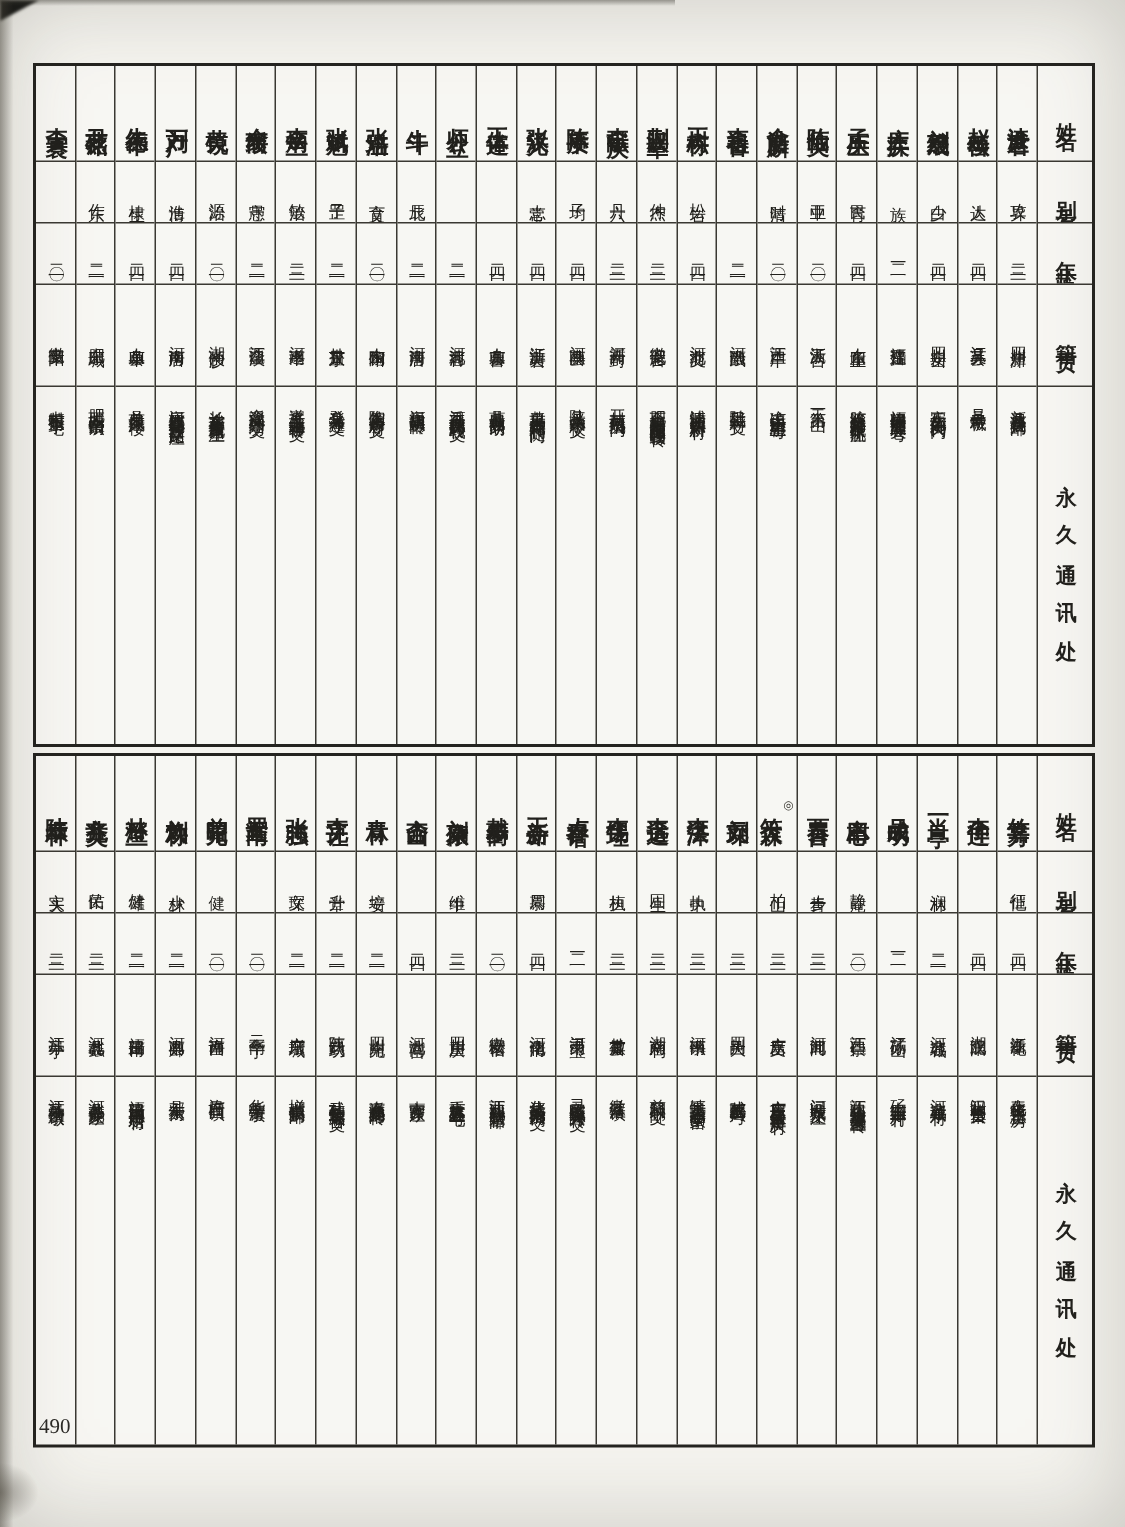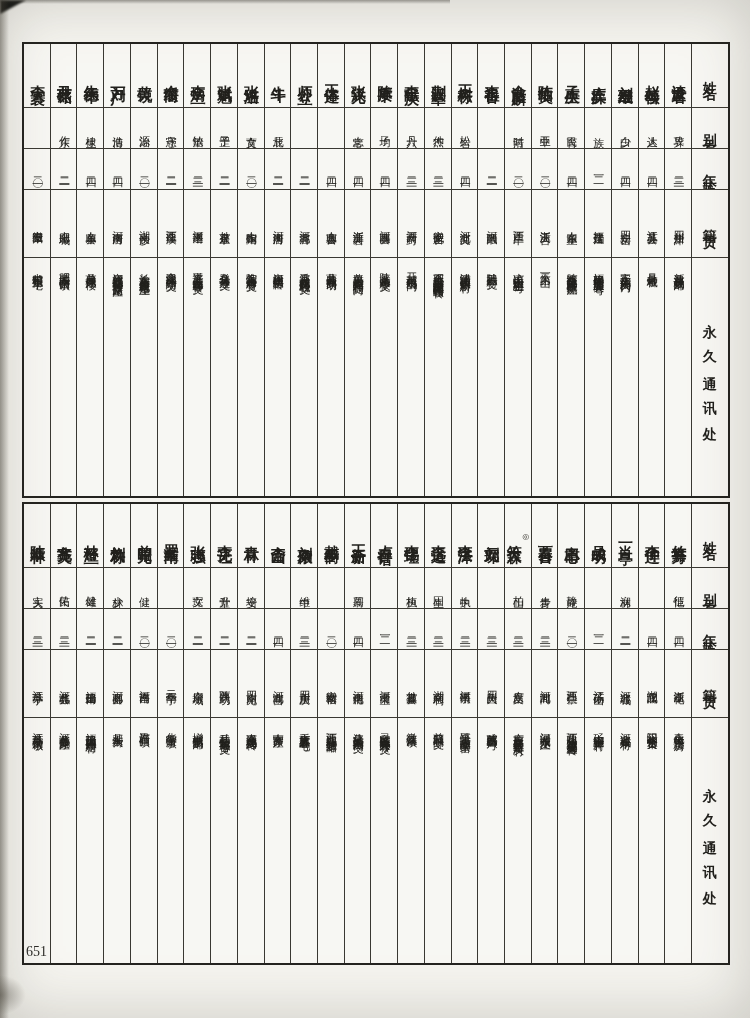--- a/index.html
+++ b/index.html
@@ -968,14 +968,14 @@
         </div>
         <div class="cell c-native" style="color: rgb(33, 32, 28);">
           <span class="vtxt">江苏阜宁</span>
         </div>
         <div class="cell c-addr" style="color: rgb(33, 32, 28);">
           <span class="vtxt">江苏阜宁县沟墩镇</span>
         </div>
       </div>
     </div>
 
-  <span class="page-number">651</span>
+  <span class="page-number">490</span>
 </div>
 
 </body></html>

